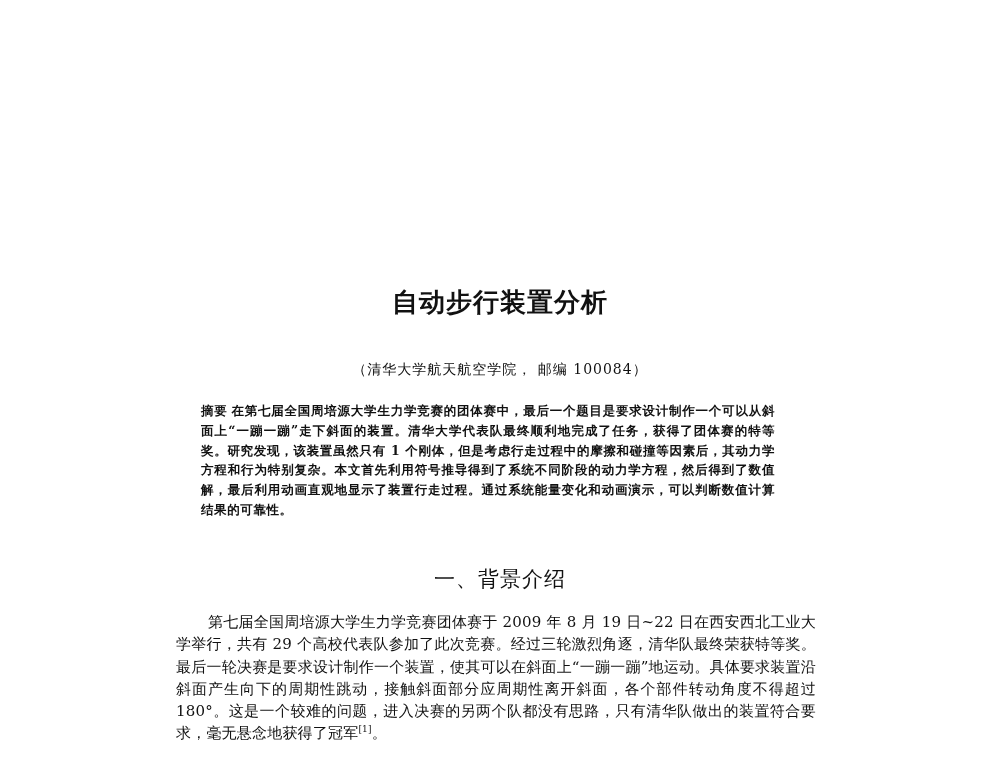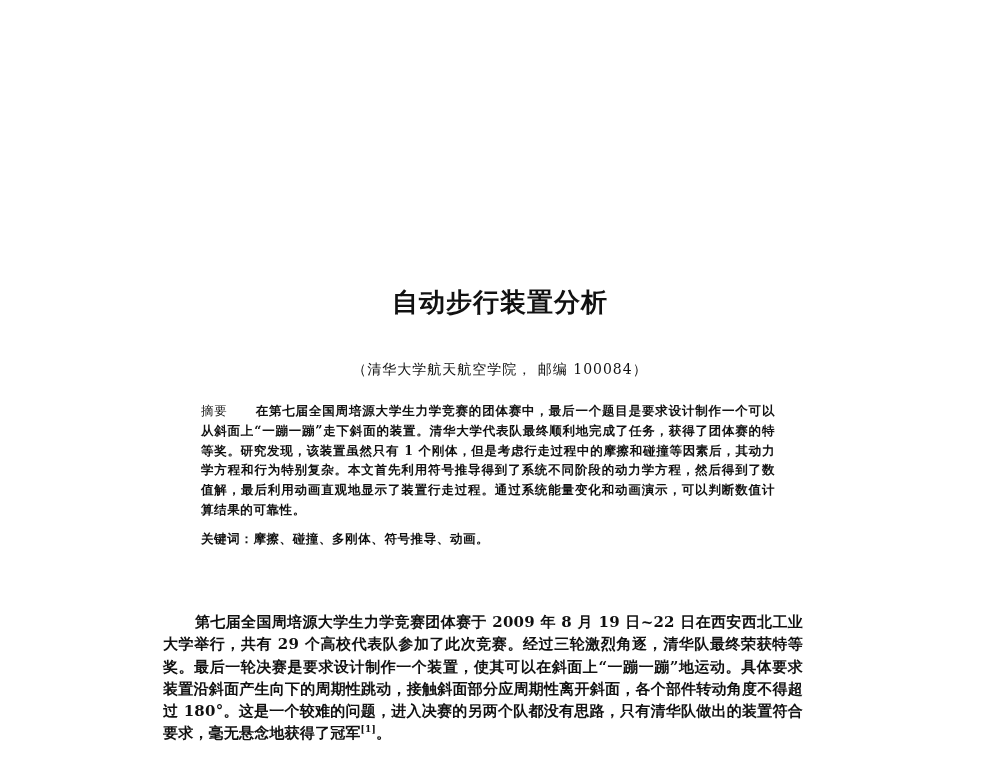--- a/index.html
+++ b/index.html
@@ -15,49 +15,47 @@
     }
     .affil {
       position: absolute; left: 0; width: 1000px; top: 359px; text-align: center;
       font-family: "DejaVu Serif", serif; font-size: 14px; font-weight: normal; line-height: 20px; letter-spacing: 1px;
     }
     .abstract {
       position: absolute; left: 201px; top: 401px; width: 574px;
       font-family: "DejaVu Serif", serif; font-size: 12.5px; font-weight: bold; line-height: 19.8px;
       text-align: justify; letter-spacing: 0.6px;
     }
-    .abstract .label { font-family: "DejaVu Sans", sans-serif; font-weight: normal; margin-right: 28px; }
+    .abstract .label { font-family: "DejaVu Sans", sans-serif; font-weight: bold; margin-right: 4px; }
     .keywords {
       position: absolute; left: 201px; top: 529px; width: 574px;
       font-family: "DejaVu Serif", serif; font-size: 12.5px; font-weight: bold; line-height: 20px; letter-spacing: 0.6px;
     }
     .keywords .label { font-family: "DejaVu Sans", sans-serif; font-weight: bold; }
     .section-heading {
       position: absolute; left: 0; width: 1000px; top: 564px; text-align: center;
       font-family: "DejaVu Sans", sans-serif; font-size: 21px; line-height: 30px; letter-spacing: 1px;
     }
     .body-text {
-      position: absolute; left: 163px; top: 611px; width: 640px;
-      font-family: "DejaVu Serif", serif; font-size: 15px; font-weight: bold; line-height: 22.3px;
+      position: absolute; left: 176px; top: 611px; width: 640px;
+      font-family: "DejaVu Serif", serif; font-size: 15px; font-weight: normal; line-height: 22.3px;
       text-align: justify; text-indent: 32px; letter-spacing: 0.2px;
     }
     sup { font-size: 9px; line-height: 0; }
   </style>
 </head>
 <body>
 
 <div class="page">
   <div class="title">自动步行装置分析</div>
   <div class="affil">（清华大学航天航空学院，  邮编   100084）</div>
 
   <div class="abstract">
     <span class="label">摘要</span><span>在第七届全国周培源大学生力学竞赛的团体赛中，最后一个题目是要求设计制作一个可以从斜面上“一蹦一蹦”走下斜面的装置。清华大学代表队最终顺利地完成了任务，获得了团体赛的特等奖。研究发现，该装置虽然只有 1 个刚体，但是考虑行走过程中的摩擦和碰撞等因素后，其动力学方程和行为特别复杂。本文首先利用符号推导得到了系统不同阶段的动力学方程，然后得到了数值解，最后利用动画直观地显示了装置行走过程。通过系统能量变化和动画演示，可以判断数值计算结果的可靠性。</span>
   </div>
 
-  <div class="keywords">
-    <span class="label">关键词：</span><span>摩擦、碰撞、多刚体、符号推导、动画。</span>
-  </div>
 
+  <div class="section-heading">一、背景介绍</div>
 
   <div class="body-text">
     <span>第七届全国周培源大学生力学竞赛团体赛于 2009 年 8 月 19 日~22 日在西安西北工业大学举行，共有 29 个高校代表队参加了此次竞赛。经过三轮激烈角逐，清华队最终荣获特等奖。最后一轮决赛是要求设计制作一个装置，使其可以在斜面上“一蹦一蹦”地运动。具体要求装置沿斜面产生向下的周期性跳动，接触斜面部分应周期性离开斜面，各个部件转动角度不得超过 180°。这是一个较难的问题，进入决赛的另两个队都没有思路，只有清华队做出的装置符合要求，毫无悬念地获得了冠军</span><sup>[1]</sup><span>。</span>
   </div>
 </div>
 
 </body></html>

